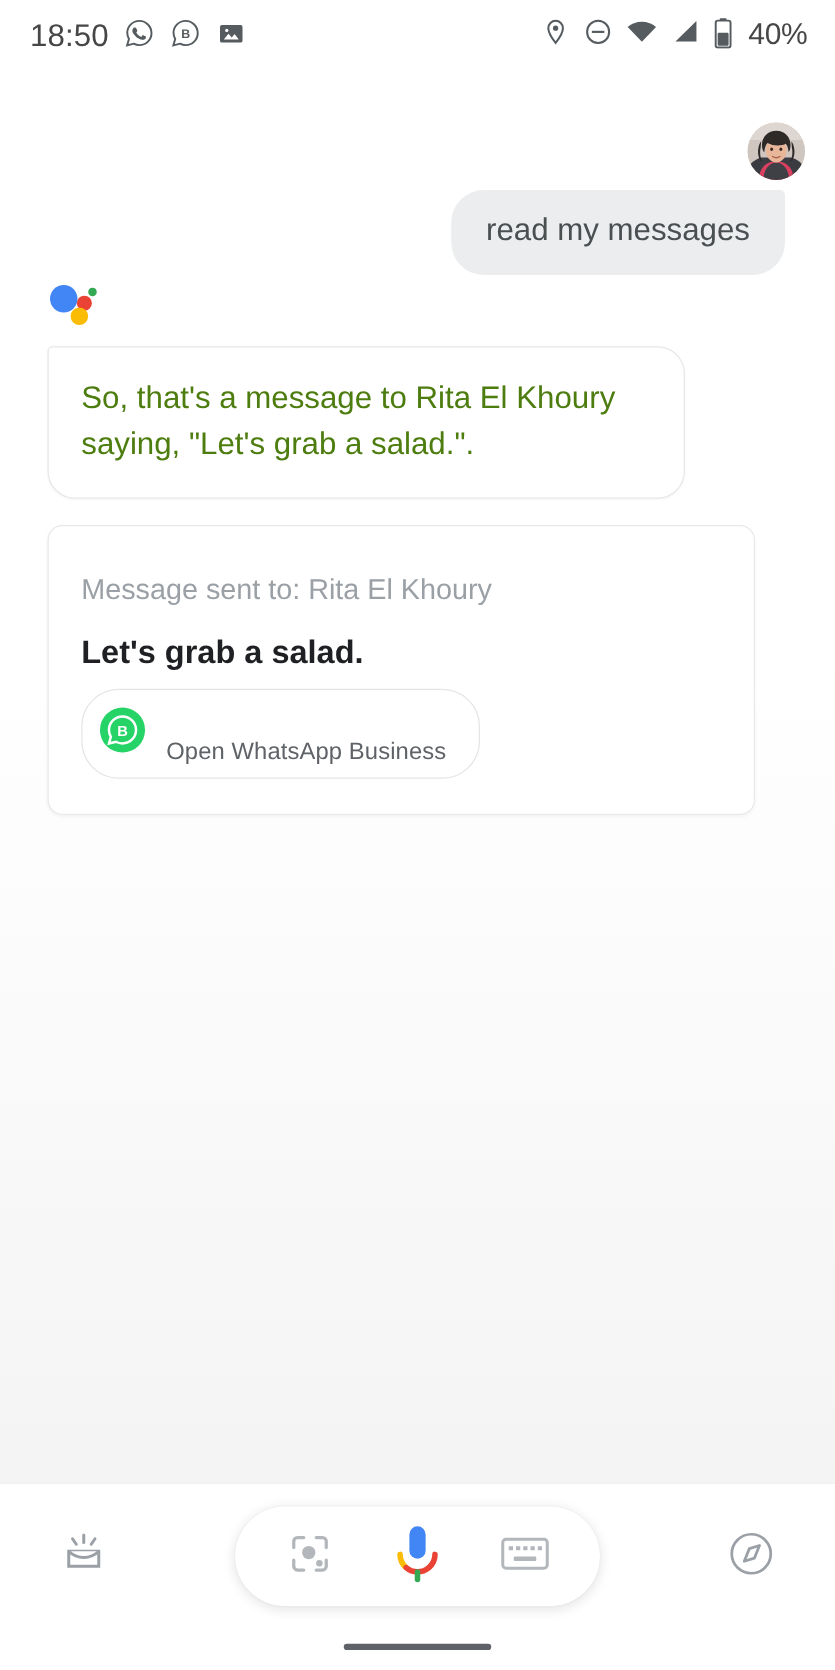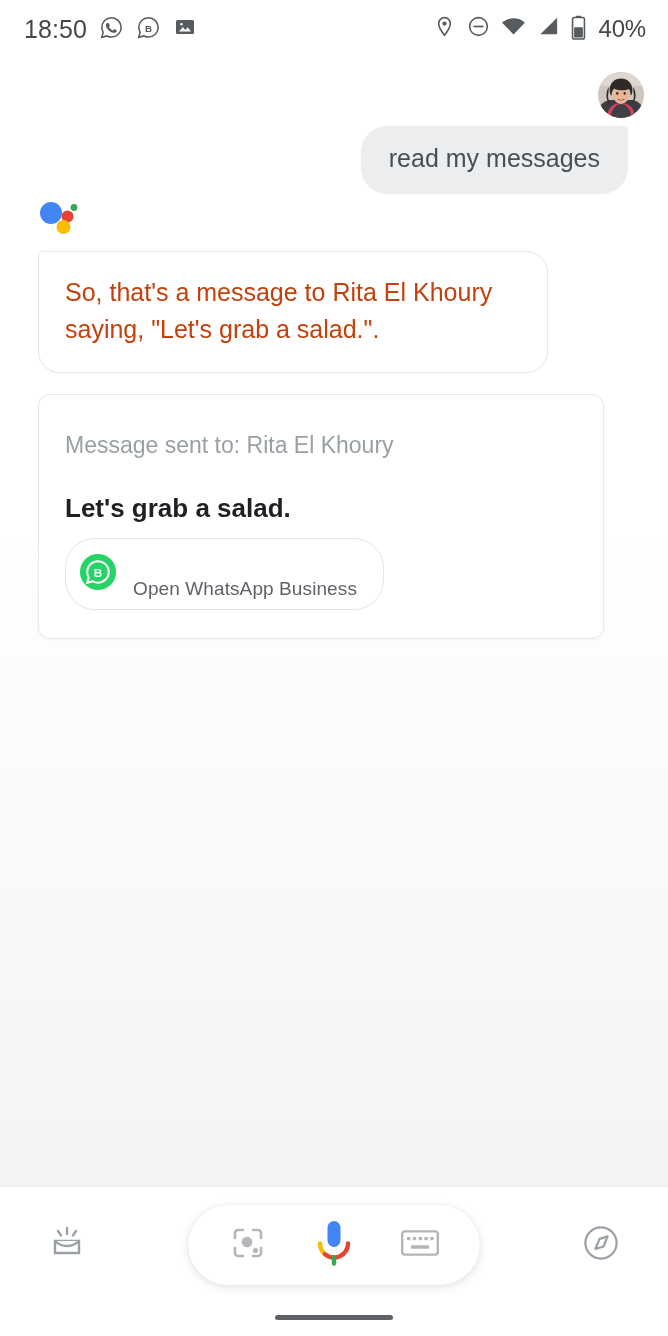--- a/index.html
+++ b/index.html
@@ -42,21 +42,21 @@
   #battery-pct {
     font-size: 24px;
     color: #474747;
     margin-left: 2px;
     letter-spacing: -0.2px;
   }
 
   
   #conversation {
     position: absolute;
-    top: 46px; left: 0;
+    top: 72px; left: 0;
     width: 668px;
     bottom: 150px;
   }
 
   
   #avatar-wrap {
     position: absolute;
     top: 26px;
     right: 24px;
     width: 46px;
@@ -104,40 +104,40 @@
     width: 510px;
     background: #ffffff;
     border: 1px solid #e6e8e9;
     border-radius: 4px 22px 22px 22px;
     padding: 22px 26px 24px 26px;
     box-shadow: 0 1px 2px rgba(0,0,0,0.035);
   }
   #assistant-text {
     font-size: 25px;
     line-height: 1.48;
-    color: #c2410c;
+    color: #4d7c0f;
   }
 
   
   #result-card {
     position: absolute;
     top: 348px;
     left: 38px;
     width: 566px;
     background: #ffffff;
     border: 1px solid #e8e9ea;
     border-radius: 12px;
     padding: 36px 26px 28px 26px;
     box-shadow: 0 1px 3px rgba(0,0,0,0.045);
   }
   #card-subtitle {
     font-size: 23px;
     color: #9aa0a6;
     line-height: 1.3;
-    margin-bottom: 31px;
+    margin-bottom: 18px;
   }
   #card-message {
     font-size: 26px;
     font-weight: bold;
     color: #1f2023;
     line-height: 1.3;
     margin-bottom: 12px;
   }
   #open-app-chip {
     display: inline-flex;

